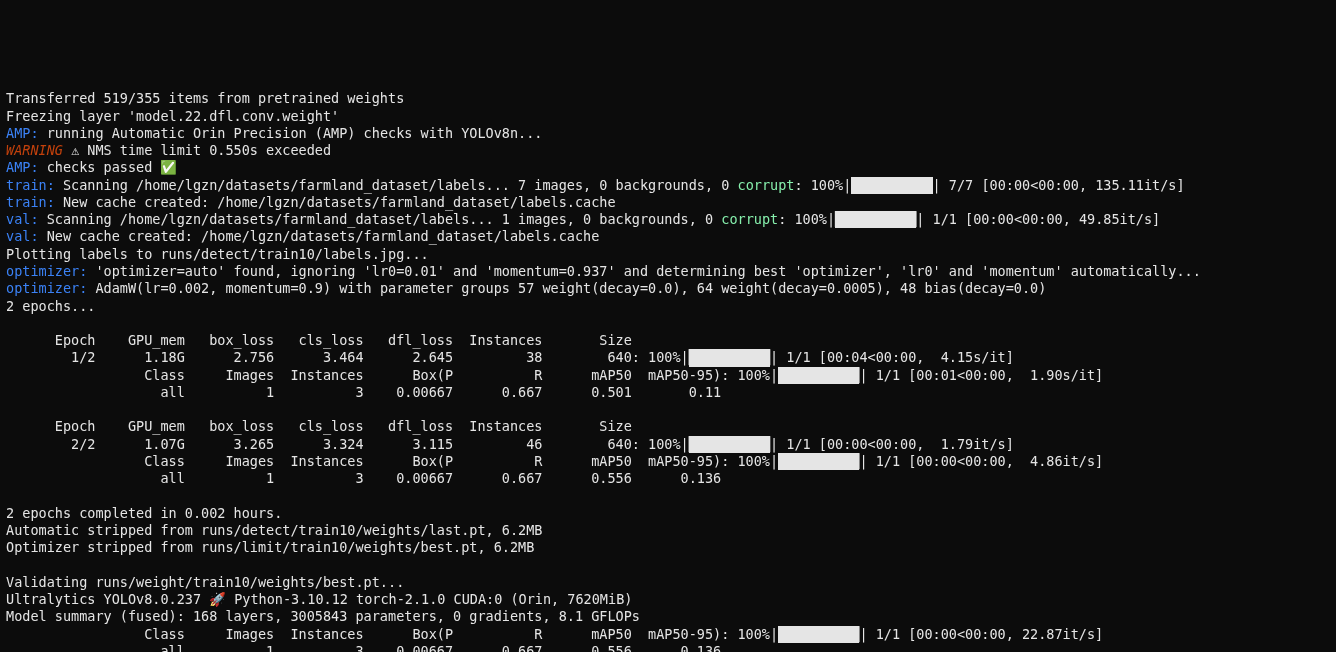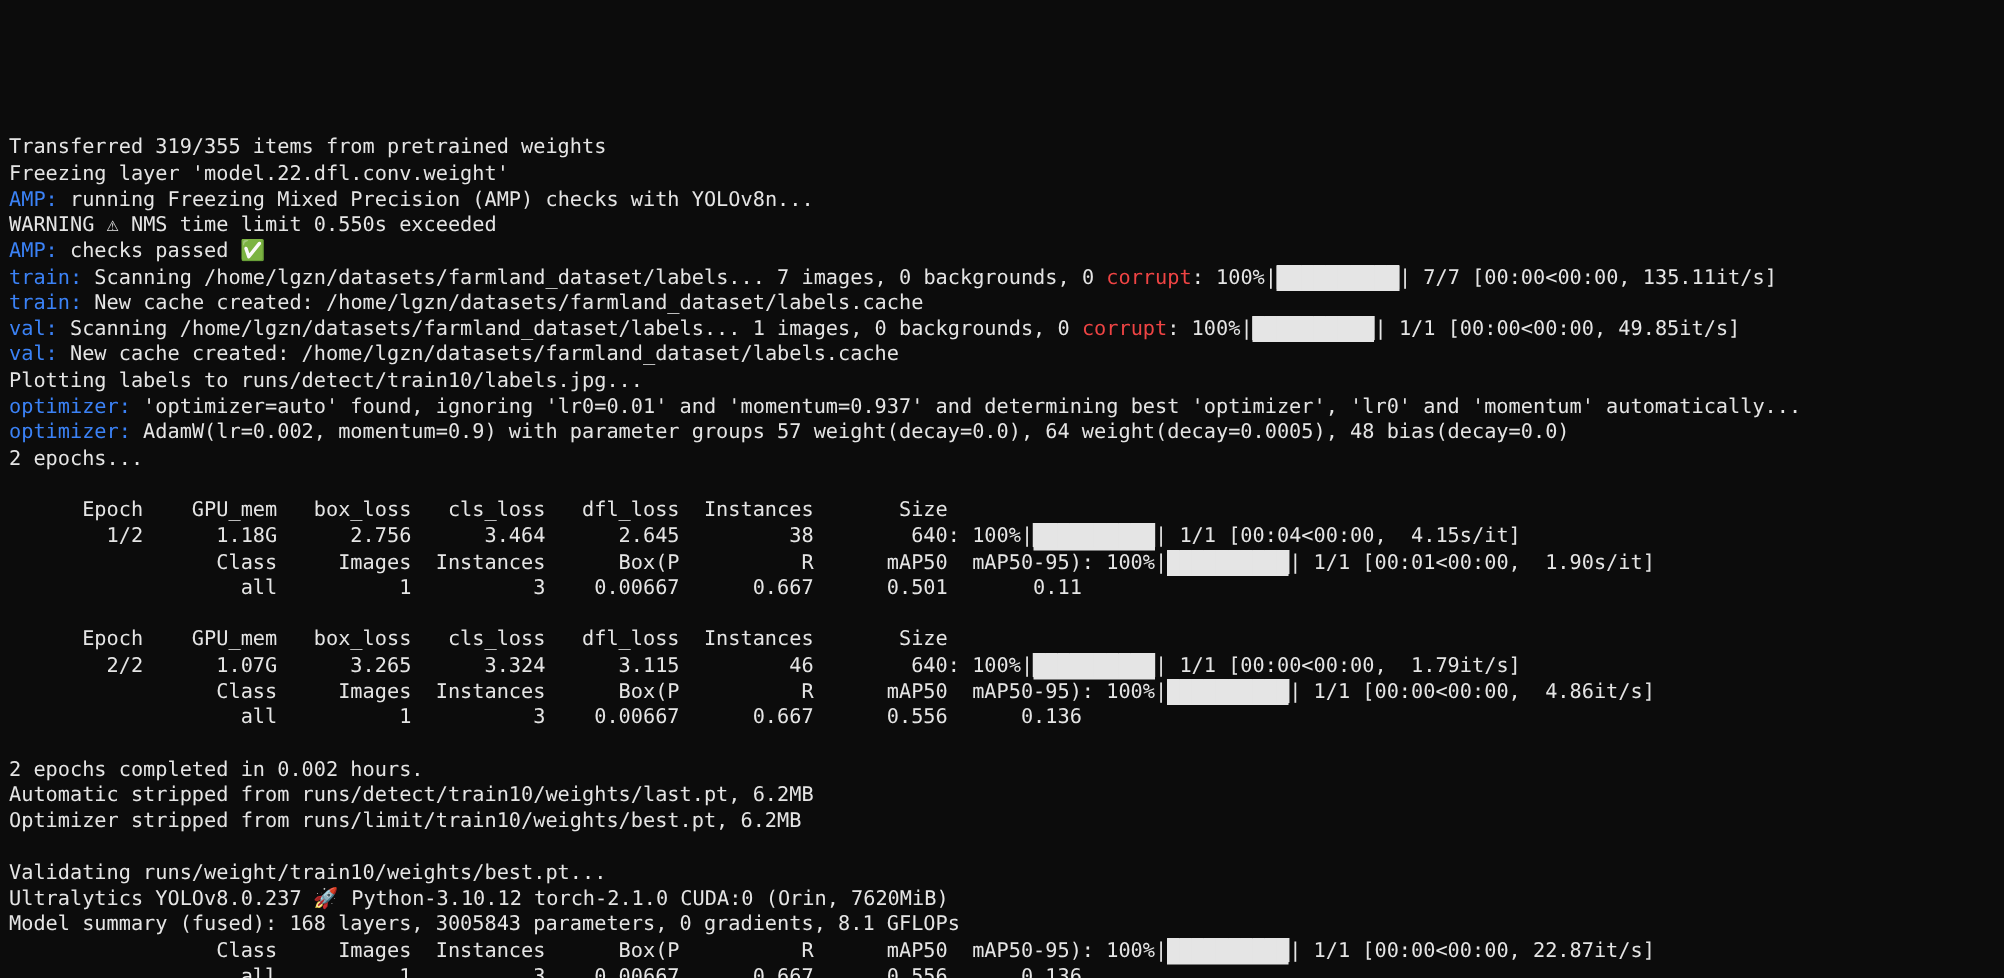--- a/index.html
+++ b/index.html
@@ -7,33 +7,33 @@
     padding: 4px 6px;
     background: #0c0c0c;
     color: #e5e5e5;
     font-family: "Consolas", "Menlo", "Monaco", monospace;
     font-size: 13.5px;
     line-height: 1.28;
     white-space: pre;
     overflow-x: auto;
   }
   .c-teal { color: #3b82f6; }
-  .c-yellow { color: #e5e5e5; }
-  .c-red { color: #ef4444; }
+  .c-yellow { color: #c2410c; font-style: italic; }
+  .c-red { color: #86efac; }
   .bar { background: #e5e5e5; color: #e5e5e5; display:inline-block; }
 </style>
 </head>
 <body>
 
 
 
 <div>
-<span>Transferred 319/355 items from pretrained weights</span>
+<span>Transferred 519/355 items from pretrained weights</span>
 <span>Freezing layer 'model.22.dfl.conv.weight'</span>
-<span class="c-teal">AMP:</span><span> running Freezing Mixed Precision (AMP) checks with YOLOv8n...</span>
+<span class="c-teal">AMP:</span><span> running Automatic Orin Precision (AMP) checks with YOLOv8n...</span>
 <span class="c-yellow">WARNING</span><span> ⚠ NMS time limit 0.550s exceeded</span>
 <span class="c-teal">AMP:</span><span> checks passed ✅</span>
 <span class="c-teal">train:</span><span> Scanning /home/lgzn/datasets/farmland_dataset/labels... 7 images, 0 backgrounds, 0 </span><span class="c-red">corrupt</span><span>: 100%|</span><span class="bar">██████████</span><span>| 7/7 [00:00&lt;00:00, 135.11it/s]</span>
 <span class="c-teal">train:</span><span> New cache created: /home/lgzn/datasets/farmland_dataset/labels.cache</span>
 <span class="c-teal">val:</span><span> Scanning /home/lgzn/datasets/farmland_dataset/labels... 1 images, 0 backgrounds, 0 </span><span class="c-red">corrupt</span><span>: 100%|</span><span class="bar">██████████</span><span>| 1/1 [00:00&lt;00:00, 49.85it/s]</span>
 <span class="c-teal">val:</span><span> New cache created: /home/lgzn/datasets/farmland_dataset/labels.cache</span>
 <span>Plotting labels to runs/detect/train10/labels.jpg... </span>
 <span class="c-teal">optimizer:</span><span> 'optimizer=auto' found, ignoring 'lr0=0.01' and 'momentum=0.937' and determining best 'optimizer', 'lr0' and 'momentum' automatically... </span>
 <span class="c-teal">optimizer:</span><span> AdamW(lr=0.002, momentum=0.9) with parameter groups 57 weight(decay=0.0), 64 weight(decay=0.0005), 48 bias(decay=0.0)</span>
 <span>2 epochs...</span>

